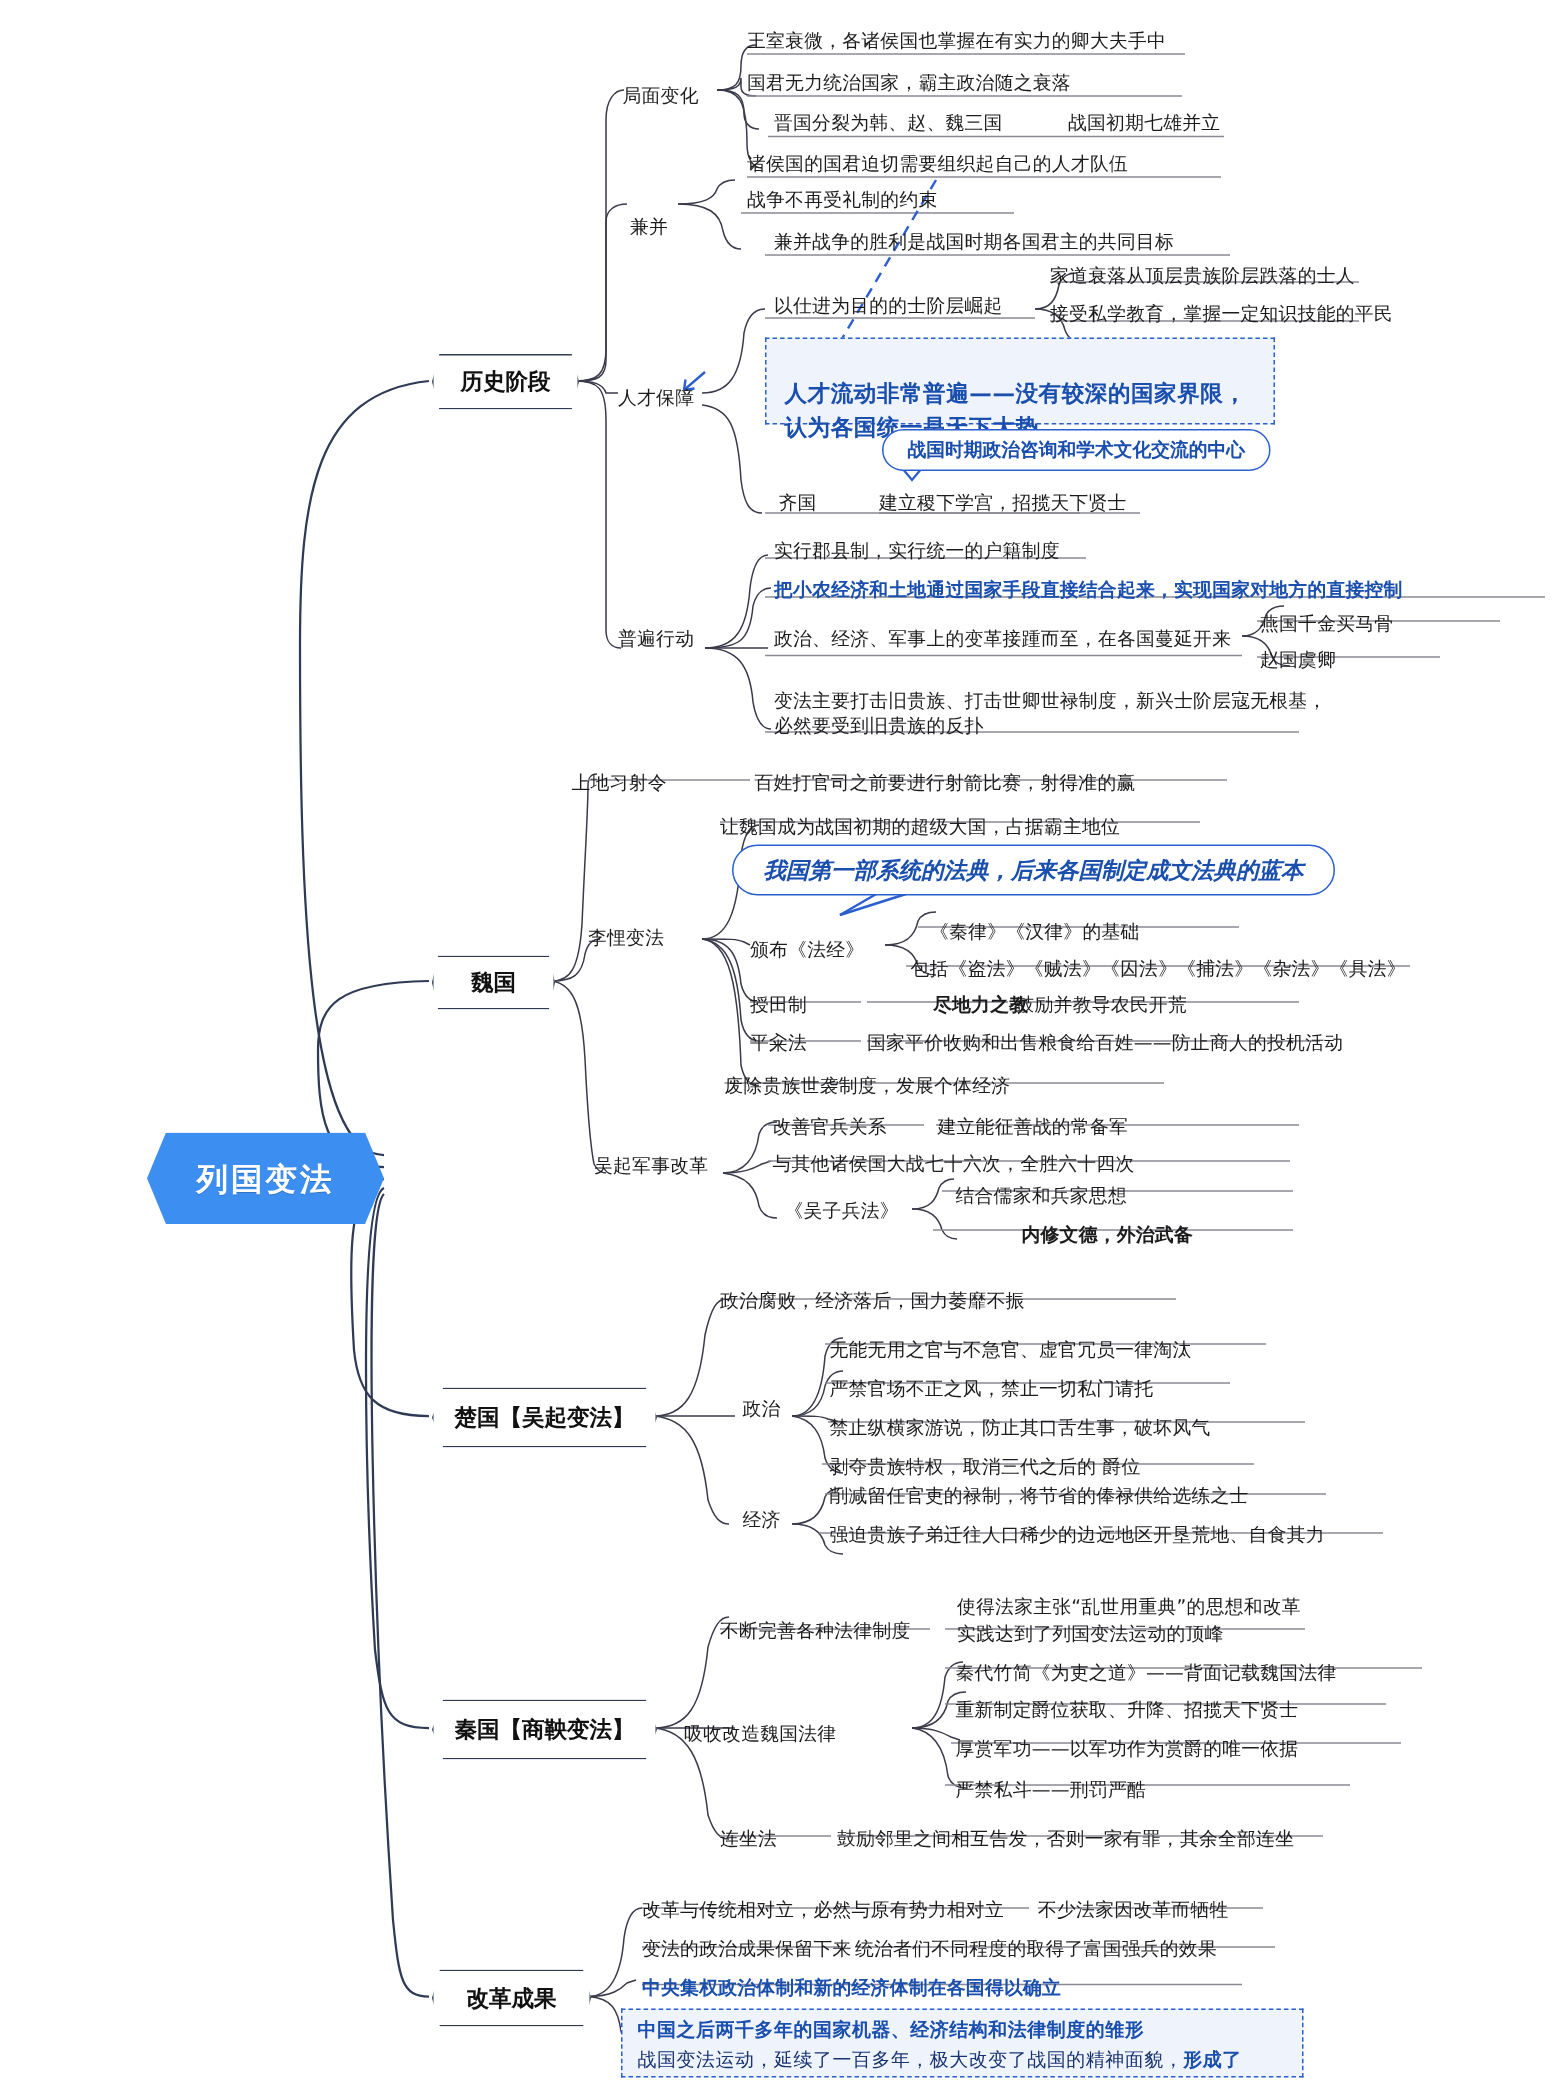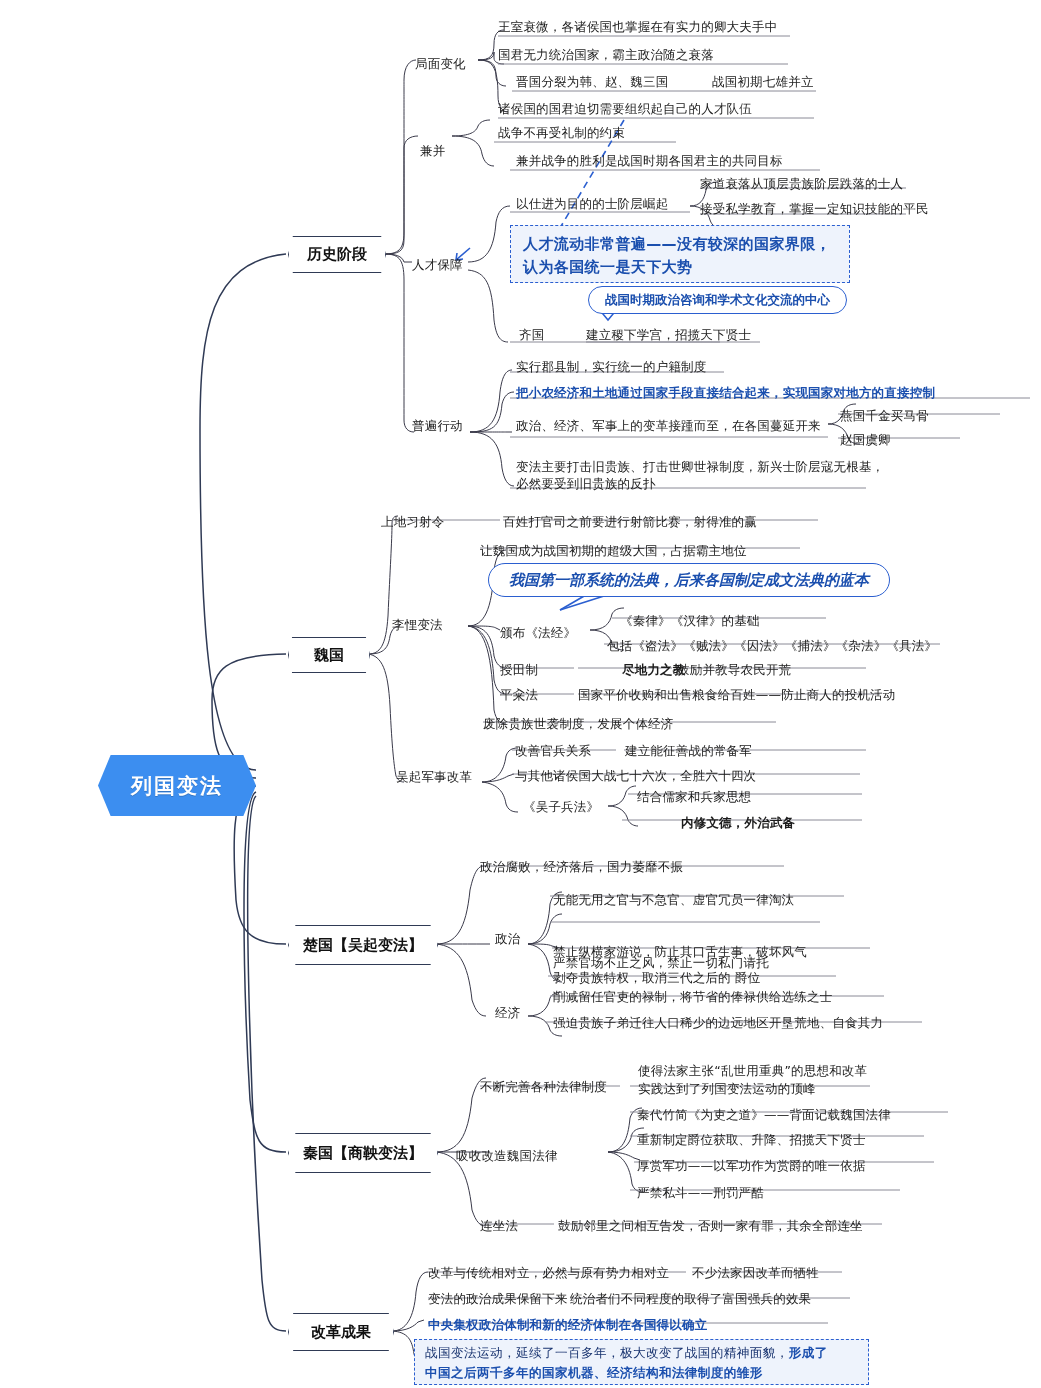--- a/index.html
+++ b/index.html
@@ -58,21 +58,21 @@
 
   
   .dashbox{
     position:absolute;
     border:1.6px dashed #2b5fd0;
     background:#eef3fc;
     color:#1b4fae;
     font-weight:bold;
     font-size:15px;
     line-height:23px;
-    padding:7px 12px;
+    padding:25px 12px;
     box-sizing:border-box;
     letter-spacing:.4px;
   }
   .pillbox{
     position:absolute;
     border:1.6px solid #2b5fd0;
     border-radius:22px;
     background:#ffffff;
     color:#1b4fae;
     font-weight:bold;
@@ -303,21 +303,21 @@
       <div class="leaf" style="left: 396px; top: 768px;">吴起军事改革</div>
       <div class="leaf" style="left: 515px; top: 742px;">改善官兵关系</div>
       <div class="leaf" style="left: 625px; top: 742px;">建立能征善战的常备军</div>
       <div class="leaf" style="left: 515px; top: 767px;">与其他诸侯国大战七十六次，全胜六十四次</div>
       <div class="leaf" style="left: 523px; top: 798px;">《吴子兵法》</div>
       <div class="leaf" style="left: 637px; top: 788px;">结合儒家和兵家思想</div>
       <div class="leaf bold" style="left: 637px; top: 814px;">内修文德，外治武备</div>
       <div class="leaf" style="left: 480px; top: 858px;">政治腐败，经济落后，国力萎靡不振</div>
       <div class="leaf" style="left: 495px; top: 930px;">政治</div>
       <div class="leaf" style="left: 553px; top: 891px;">无能无用之官与不急官、虚官冗员一律淘汰</div>
-      <div class="leaf" style="left: 553px; top: 917px; margin-top: 37px;">严禁官场不正之风，禁止一切私门请托</div>
+      <div class="leaf" style="left: 553px; top: 917px;">严禁官场不正之风，禁止一切私门请托</div>
       <div class="leaf" style="left: 553px; top: 943px;">禁止纵横家游说，防止其口舌生事，破坏风气</div>
       <div class="leaf" style="left: 553px; top: 969px;">剥夺贵族特权，取消三代之后的 爵位</div>
       <div class="leaf" style="left: 495px; top: 1004px;">经济</div>
       <div class="leaf" style="left: 553px; top: 988px;">削减留任官吏的禄制，将节省的俸禄供给选练之士</div>
       <div class="leaf" style="left: 553px; top: 1014px;">强迫贵族子弟迁往人口稀少的边远地区开垦荒地、自食其力</div>
       <div class="leaf" style="left: 480px; top: 1078px;">不断完善各种法律制度</div>
       <div class="leaf" style="left: 638px; top: 1062px;">使得法家主张“乱世用重典”的思想和改革</div>
       <div class="leaf" style="left: 638px; top: 1080px;">实践达到了列国变法运动的顶峰</div>
       <div class="leaf" style="left: 456px; top: 1147px;">吸收改造魏国法律</div>
       <div class="leaf" style="left: 637px; top: 1106px;">秦代竹简《为吏之道》——背面记载魏国法律</div>
@@ -336,19 +336,19 @@
   <div class="dashbox" style="left:510px;top:225px;width:340px;height:58px;">
     <div>人才流动非常普遍——没有较深的国家界限，</div>
     <div>认为各国统一是天下大势</div>
   </div>
 
   <div class="pillbox" style="left:588px;top:286px;">战国时期政治咨询和学术文化交流的中心</div>
 
   <div class="pillbox big" style="left:488px;top:563px;">我国第一部系统的法典，后来各国制定成文法典的蓝本</div>
 
   <div class="dashbox" style="left:414px;top:1339px;width:455px;height:46px;font-size:12.6px;line-height:20px;padding:3px 10px;">
+    <div>中国之后两千多年的国家机器、经济结构和法律制度的雏形</div>
     <div>
       <span style="font-weight:normal;color:#18336f;">战国变法运动，延续了一百多年，极大改变了战国的精神面貌，</span><span>形成了</span>
     </div>
-    <div>中国之后两千多年的国家机器、经济结构和法律制度的雏形</div>
   </div>
 
 </div>
 
 </body></html>

